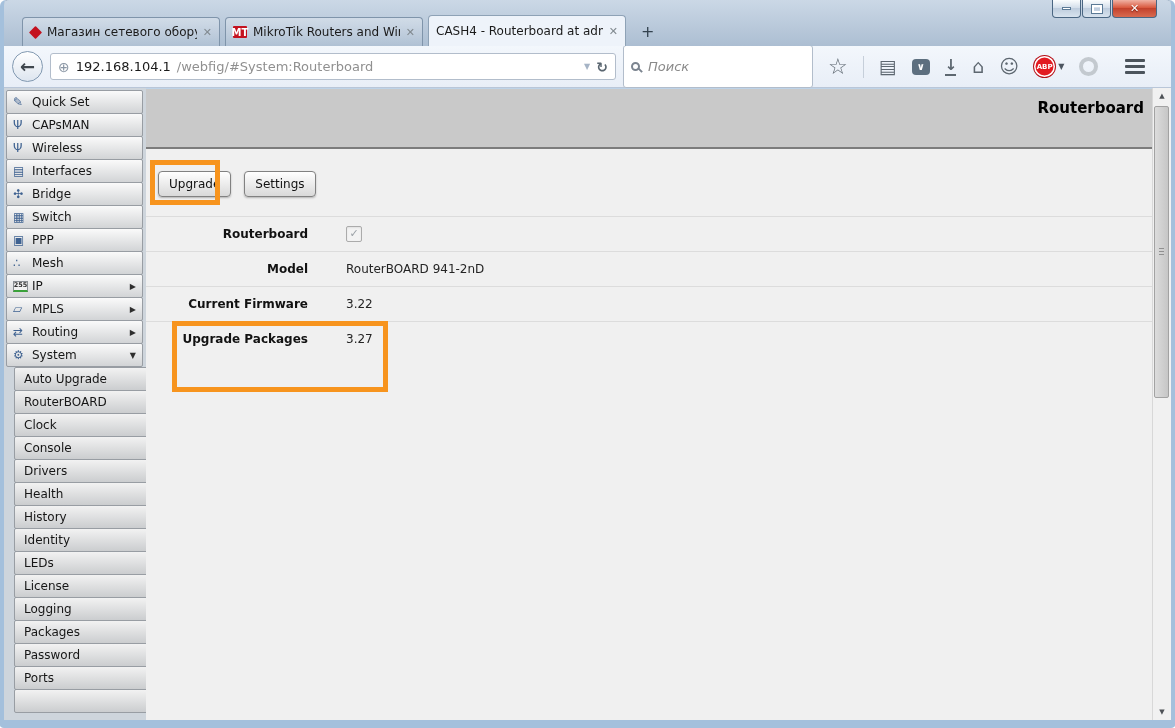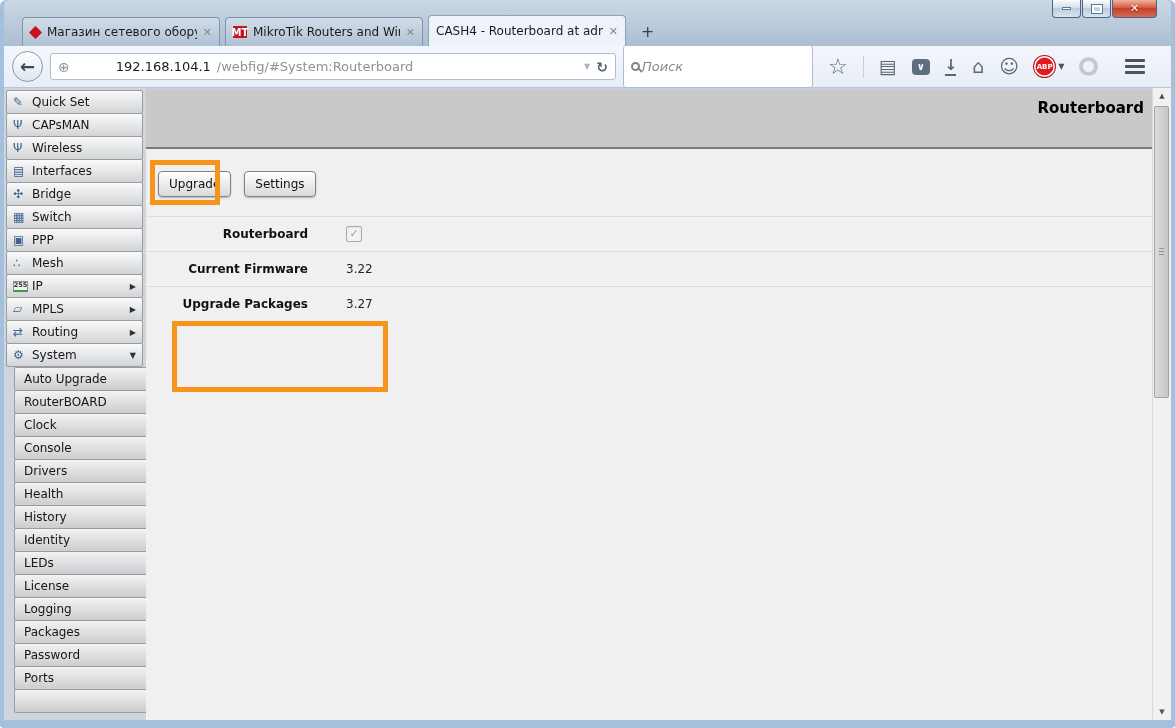--- a/index.html
+++ b/index.html
@@ -57,28 +57,28 @@
     width:31px;height:31px;border-radius:50%;border:1px solid #8299b1;flex:none;
     background:linear-gradient(#ffffff,#dde5ef);
     display:flex;align-items:center;justify-content:center;
     font-size:18px;font-weight:bold;color:#40474e;
   }
   .urlbar{
     width:566px;height:27px;background:#fff;border:1px solid #b2bdcb;border-radius:3px;
     display:flex;align-items:center;padding:0 7px;gap:6px;font-size:13px;flex:none;
   }
   .globe{color:#8b97a5;font-size:14px;}
-  .url-host{color:#1a1a1a;margin-left:40px;}
+  .url-host{color:#1a1a1a;}
   .url-path{color:#909090;}
   .url-spacer{flex:1;}
   .url-caret{font-size:8px;color:#a6b4c6;}
   .url-reload{font-size:14px;color:#5a6670;font-weight:bold;}
   .searchbar{
     width:190px;height:43px;background:#fff;border:1px solid #b2bdcb;border-radius:3px;
-    display:flex;align-items:center;padding:0 7px;flex:none;
+    display:flex;align-items:center;padding:0 7px;gap:6px;flex:none;
   }
   .mag{width:9px;height:9px;border:2px solid #7b848f;border-radius:50%;position:relative;flex:none;}
   .mag::after{content:"";position:absolute;width:6px;height:2px;background:#7b848f;right:-5px;bottom:-2px;transform:rotate(45deg);}
   .searchbar input{border:none;outline:none;width:100%;font-size:13px;font-family:inherit;background:transparent;color:#333;}
   .searchbar input::placeholder{font-style:italic;color:#8a8a8a;}
   .tool-icons{display:flex;align-items:center;gap:15px;margin-left:8px;color:#5d6770;}
   .ic{font-size:19px;line-height:1;color:#5d6770;}
   .ic-star{font-size:22px;}
   .vsep{width:1px;height:22px;background:#c6cfda;}
   .ic-pocket{width:18px;height:16px;border-radius:4px;background:#5d6f7f;color:#fff;font-size:10px;font-weight:bold;
@@ -331,20 +331,24 @@
         <div class="action-row">
           <button class="btn">Upgrade</button>
           <button class="btn">Settings</button>
         </div>
         <div class="rows">
           <div class="frow">
             <span class="lbl">Routerboard</span>
             <span class="checkbox">✓</span>
           </div>
           <div class="frow">
+            <span class="lbl">Model</span>
+            <span class="val">RouterBOARD 941-2nD</span>
+          </div>
+          <div class="frow">
             <span class="lbl">Current Firmware</span>
             <span class="val">3.22</span>
           </div>
           <div class="frow">
             <span class="lbl">Upgrade Packages</span>
             <span class="val">3.27</span>
           </div>
         </div>
         <div class="hl hl1"></div>
         <div class="hl hl2"></div>

